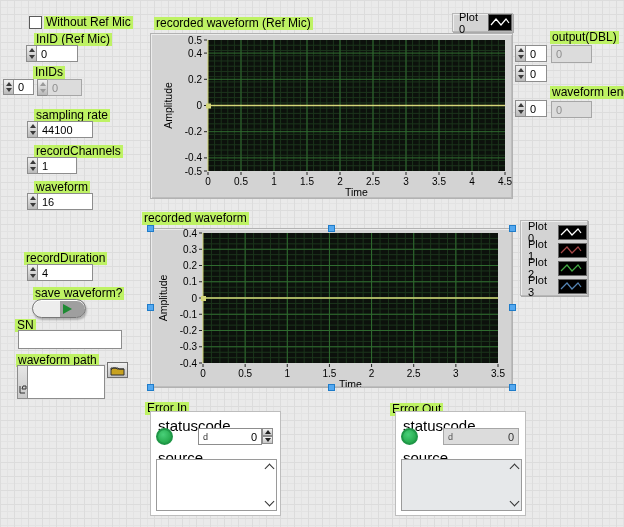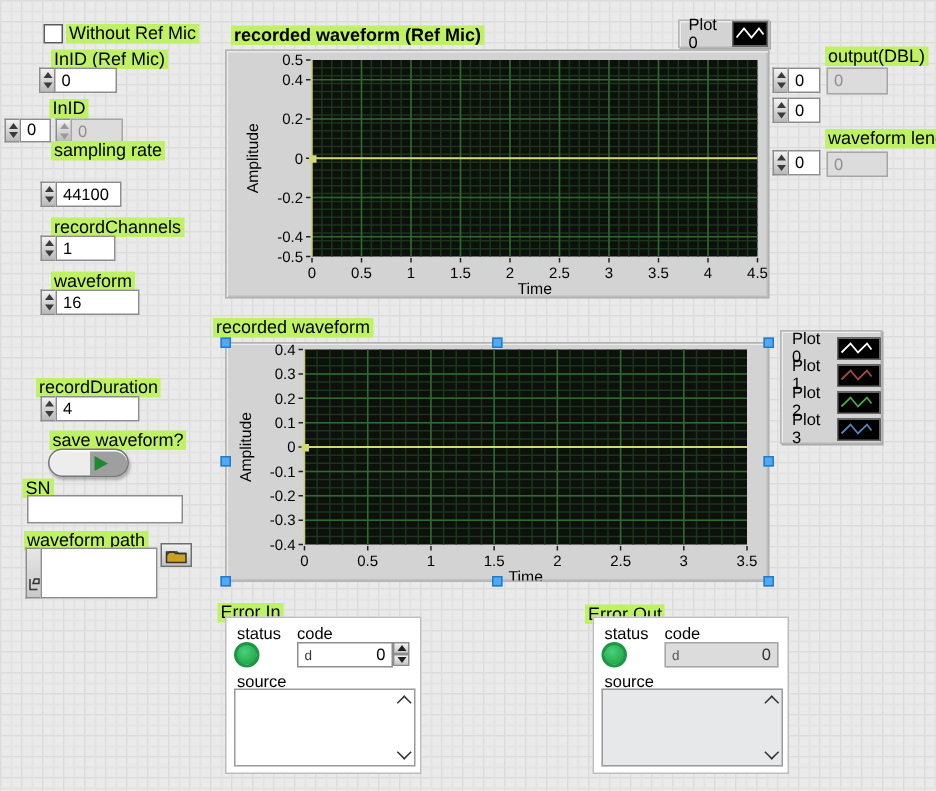--- a/index.html
+++ b/index.html
@@ -27,21 +27,21 @@
   .cb{position:absolute;width:13px;height:13px;background:#fff;border:1px solid #5a5a5a;box-sizing:border-box;}
   .graph-frame{position:absolute;background:#d3d3d3;border:1px solid #b2b2b2;box-shadow:inset 1px 1px 0 #ececec, inset -1px -1px 0 #bdbdbd;box-sizing:border-box;}
   .graph-frame svg{position:absolute;left:0;top:0;font-family:"Liberation Sans",sans-serif;}
   .legend{position:absolute;background:#d3d3d3;border:1px solid #b7b7b7;box-shadow:1px 1px 0 #aaa, inset 1px 1px 0 #eee;box-sizing:border-box;}
   .legend-row{display:flex;align-items:center;height:18px;padding-left:7px;}
   .legend-row span{font-size:11px;color:#000;width:32px;}
   .legend-chip{width:26px;height:13px;background:#000;border:1px solid #666;margin-left:3px;}
   .legend-chip svg{display:block;}
   .handle{position:absolute;width:7px;height:7px;background:#54a8f0;border:1px solid #1f7cc9;box-sizing:border-box;}
   .cluster{position:absolute;background:#fff;border:1px solid #bdbdbd;box-sizing:border-box;}
-  .cl-lbl{position:absolute;font-size:11px;color:#000;white-space:nowrap;}
+  .cl-lbl{position:absolute;font-size:15px;color:#000;white-space:nowrap;}
   .led{position:absolute;width:17px;height:17px;border-radius:50%;background:radial-gradient(circle at 40% 35%, #49d079, #27ab4f 70%);border:2px solid #1f9647;box-sizing:border-box;}
   .srcbox{position:absolute;background:#fff;border:1px solid #9a9a9a;box-sizing:border-box;}
   .srcbox.gray{background:#e6e8ea;}
   .chev{position:absolute;width:6px;height:6px;border-left:1.5px solid #333;border-top:1.5px solid #333;}
   .chev.up{transform:rotate(45deg);}
   .chev.dn{transform:rotate(225deg);}
   .updown{position:absolute;display:flex;flex-direction:column;}
   .updown b{width:11px;height:8px;background:linear-gradient(180deg,#f4f4f4,#c6c6c6);border:1px solid #8d8d8d;box-sizing:border-box;display:flex;align-items:center;justify-content:center;}
   .updown b i{display:block;width:0;height:0;border-left:3px solid transparent;border-right:3px solid transparent;}
   .updown b:first-child i{border-bottom:4px solid #222;}
@@ -61,43 +61,43 @@
 
 <div class="lbl" style="left:34px;top:33px;">InID (Ref Mic)</div>
 <div class="num" style="left:26px;top:45px;height:17px;">
   <span class="spin">
       <i class="up"></i>
       <i class="dn"></i>
     </span>
   <span class="field" style="width:42px;">0</span>
 </div>
 
-<div class="lbl" style="left:33px;top:66px;">InID</div>
+<div class="lbl" style="left:33px;top:66px;">InIDs</div>
 <div class="num" style="left:3px;top:79px;height:16px;">
   <span class="spin">
       <i class="up"></i>
       <i class="dn"></i>
     </span>
   <span class="field" style="width:21px;">0</span>
 </div>
 <div class="num" style="left:37px;top:79px;height:17px;">
   <span class="spin gray">
       <i class="up"></i>
       <i class="dn"></i>
     </span>
   <span class="field gray" style="width:35px;">0</span>
 </div>
 
-<div class="lbl" style="left:34px;top:94px;text-align:right;">sampling rate</div>
+<div class="lbl" style="left:34px;top:109px;text-align:right;">sampling rate</div>
 <div class="num" style="left:27px;top:121px;height:17px;">
   <span class="spin">
       <i class="up"></i>
       <i class="dn"></i>
     </span>
-  <span class="field" style="width:44px;">44100</span>
+  <span class="field" style="width:56px;">44100</span>
 </div>
 
 <div class="lbl" style="left:34px;top:145px;">recordChannels</div>
 <div class="num" style="left:27px;top:157px;height:17px;">
   <span class="spin">
       <i class="up"></i>
       <i class="dn"></i>
     </span>
   <span class="field" style="width:40px;">1</span>
 </div>
@@ -135,21 +135,21 @@
     </svg>
 </div>
 <div class="field" style="position:absolute;left:27px;top:365px;width:78px;height:34px;align-items:flex-start;"></div>
 <div class="browse-btn" style="left:107px;top:362px;">
   <svg width="15" height="11" viewBox="0 0 15 11">
     <path d="M1 3 h5 l1 1 h7 v6 h-13 z" fill="#c8a220" stroke="#333" stroke-width="1"></path>
     <path d="M1 5 l2 -2 h5 l1 1 h5" fill="none" stroke="#333" stroke-width="1"></path>
   </svg>
 </div>
 
-<div class="lbl" style="left:154px;top:17px;font-weight:bold;">recorded waveform (Ref Mic)</div>
+<div class="lbl" style="left:154px;top:17px;">recorded waveform (Ref Mic)</div>
 <div class="graph-frame" style="left:150px;top:33px;width:363px;height:166px;">
   <svg id="chart1-svg" width="361" height="164">
       <rect x="57" y="6" width="297" height="131" fill="#0c110c"></rect>
       <line x1="63.6" y1="6" x2="63.6" y2="137" stroke="#1c351c" stroke-width="1"></line>
       <line x1="70.2" y1="6" x2="70.2" y2="137" stroke="#1c351c" stroke-width="1"></line>
       <line x1="76.8" y1="6" x2="76.8" y2="137" stroke="#1c351c" stroke-width="1"></line>
       <line x1="83.39999999999999" y1="6" x2="83.39999999999999" y2="137" stroke="#1c351c" stroke-width="1"></line>
       <line x1="89.99999999999999" y1="6" x2="89.99999999999999" y2="137" stroke="#1c351c" stroke-width="1"></line>
       <line x1="96.59999999999998" y1="6" x2="96.59999999999998" y2="137" stroke="#1c351c" stroke-width="1"></line>
       <line x1="103.19999999999997" y1="6" x2="103.19999999999997" y2="137" stroke="#1c351c" stroke-width="1"></line>

